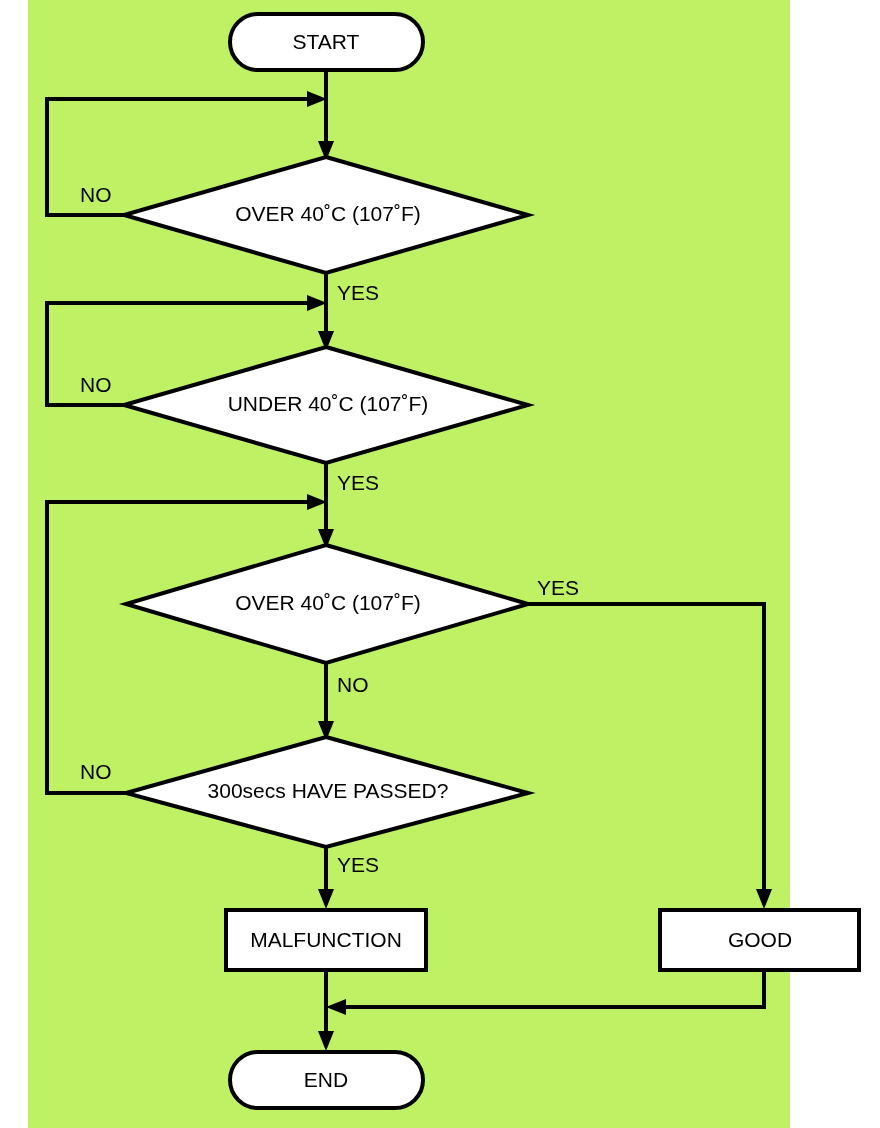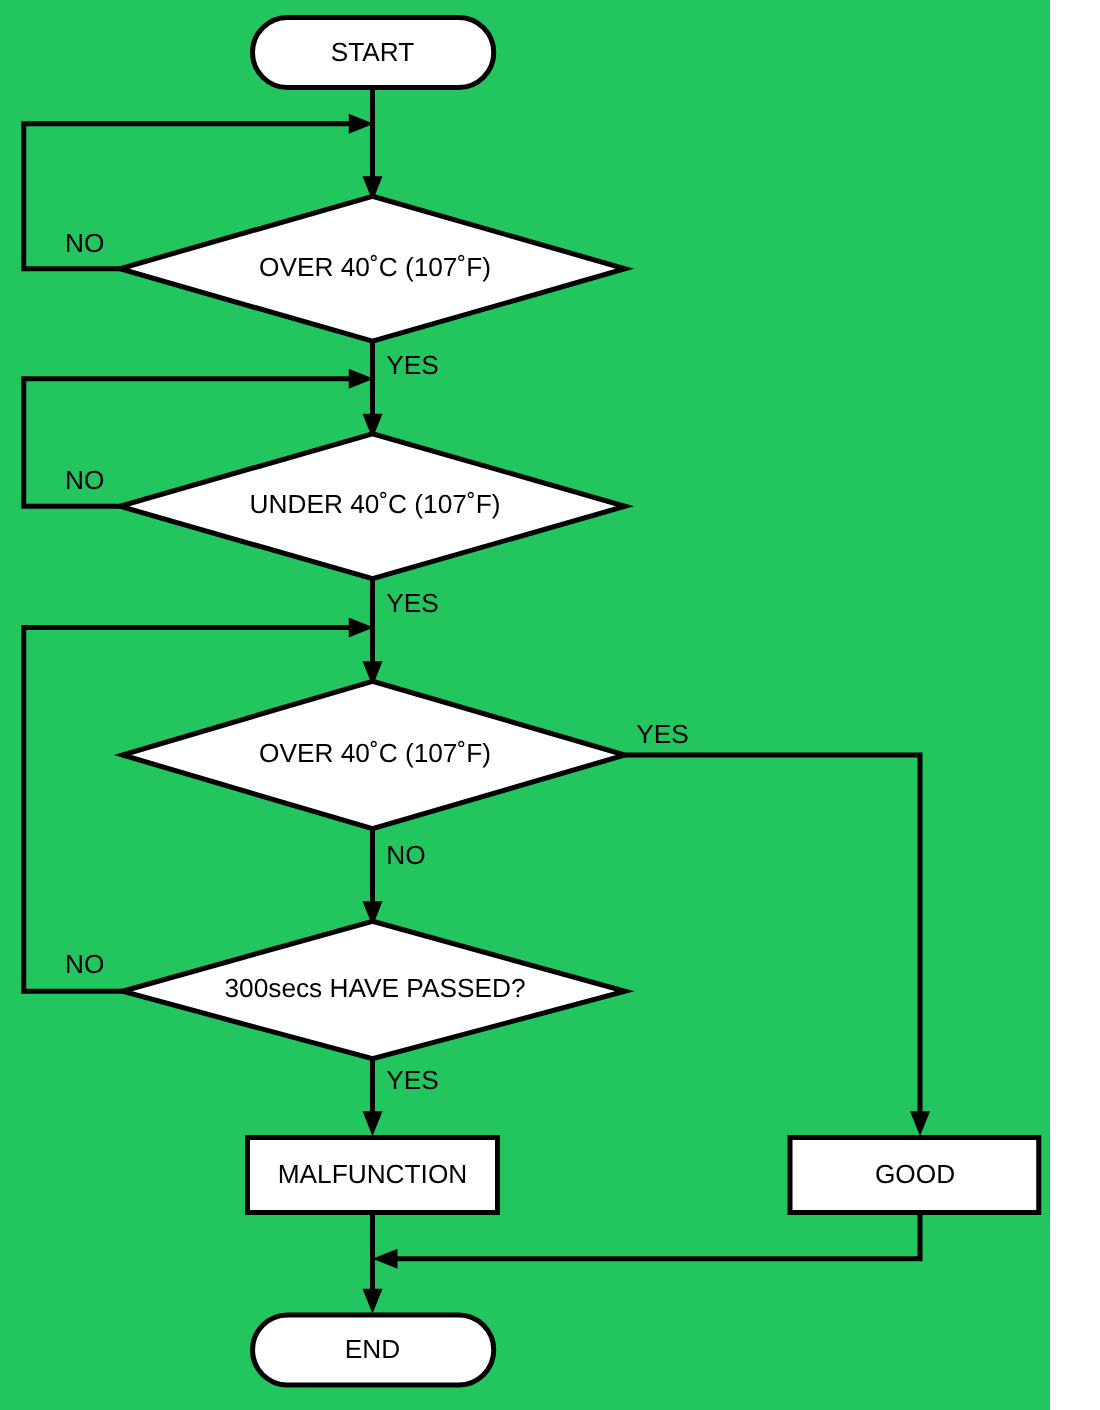--- a/index.html
+++ b/index.html
@@ -8,23 +8,24 @@
     background: #ffffff;
   }
   body {
     width: 880px;
     height: 1128px;
     font-family: "Liberation Sans", sans-serif;
     overflow: hidden;
   }
   #flowchart-root {
     position: relative;
-    width: 840px;
+    width: 762px;
     height: 1128px;
-    background: #22c55e;
+    background: #bef264;
+    margin-left: 28px;
   }
   svg#flow-svg {
     display: block;
     width: 880px;
     height: 1128px;
   }
   .shape-stroke {
     fill: #ffffff;
     stroke: #000000;
     stroke-width: 4;

